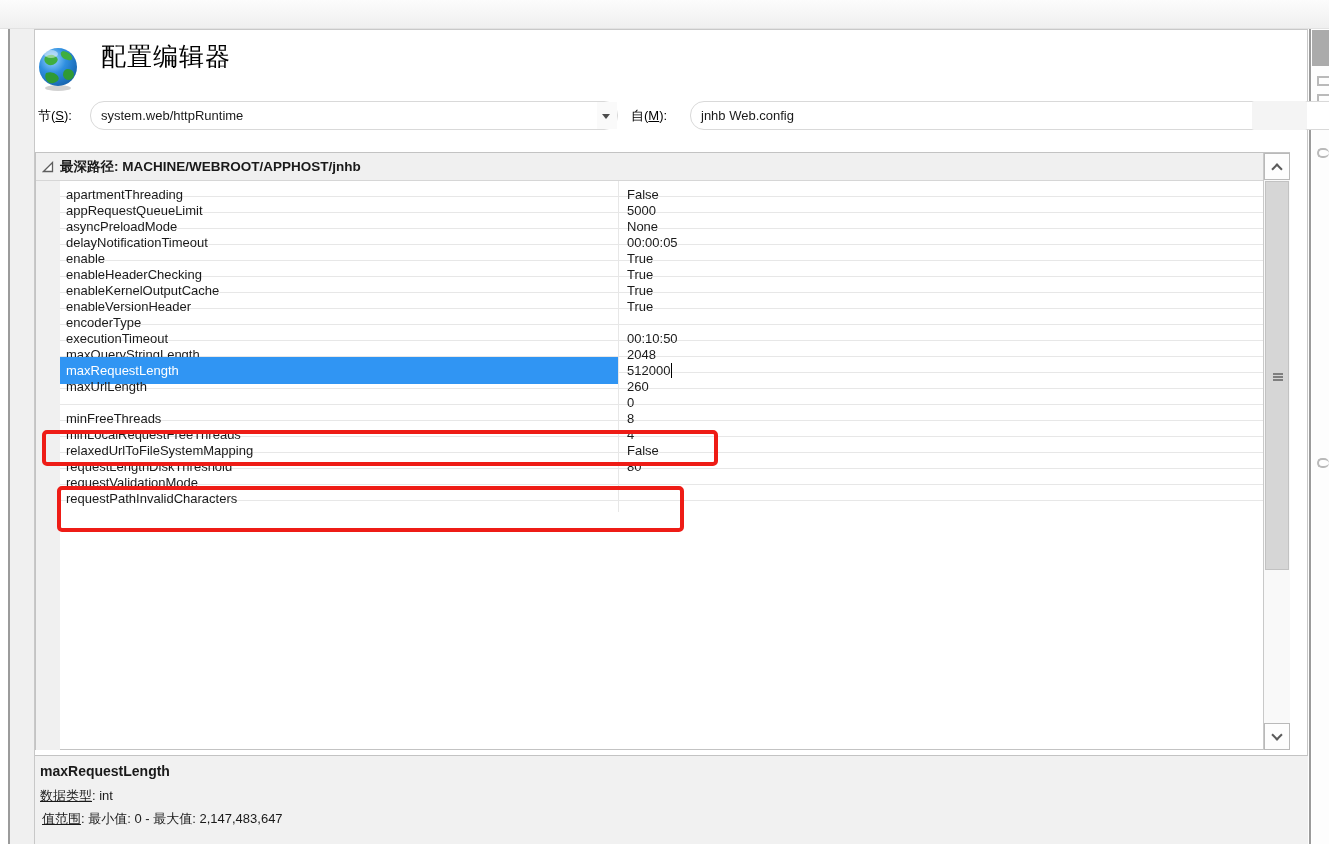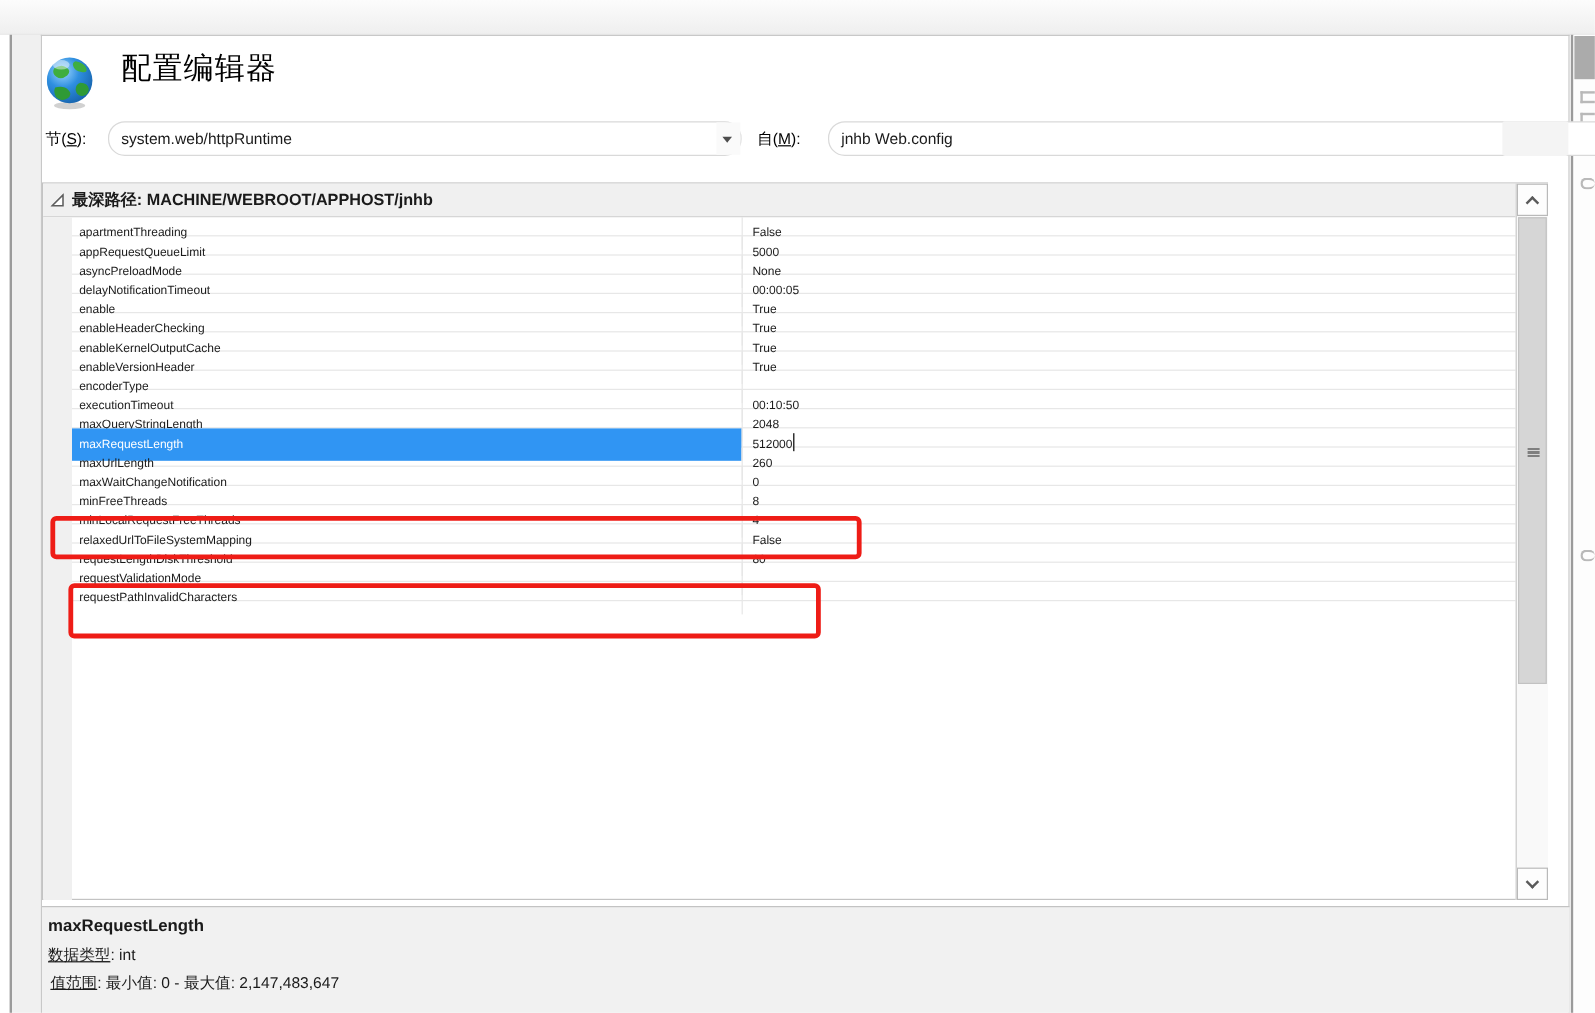--- a/index.html
+++ b/index.html
@@ -40,21 +40,21 @@
   .grid { left:35px; top:152px; width:1255px; height:598px; background:#fff;
     border:1px solid #c3c3c3; }
   .grid-header { position:absolute; left:0; top:0; width:1227px; height:28px;
     background:#f0f0f0; border-bottom:1px solid #d6d6d6; font-weight:bold;
     font-size:13.5px; line-height:28px; }
   .grid-header .expander { position:absolute; left:6px; top:8px; }
   .grid-header .htxt { position:absolute; left:24px; white-space:nowrap; }
   .gutter { position:absolute; left:0; top:28px; width:24px; height:569px; background:#f0f0f0; }
   .rows { position:absolute; left:24px; top:28px; width:1203px; height:569px; }
   .grid-row { position:relative; width:100%; height:16px; border-bottom:1px solid #e7e7e7;
-    font-size:10px; line-height:27px; }
+    font-size:13px; line-height:27px; }
   .grid-row .cell { position:absolute; top:0; height:27px; white-space:nowrap; overflow:hidden; }
   .grid-row .name { left:0; width:558px; padding-left:6px; }
   .grid-row .value { left:558px; width:645px; padding-left:8px; border-left:1px solid #e7e7e7; }
   .grid-row.sel .name { background:#3095f3; color:#fff; }
   .caret { display:inline-block; width:1px; height:15px; background:#000;
     vertical-align:-3px; margin-left:1px; }
 
   
   .sbar { position:absolute; left:1227px; top:0; width:27px; height:597px;
     background:#f9f9f9; border-left:1px solid #c9c9c9; }
@@ -190,21 +190,20 @@
       </div>
       <div class="grid-row sel">
         <div class="cell name" style="background: rgb(48, 149, 243);"><span>maxRequestLength</span></div>
         <div class="cell value"><span>512000</span><span class="caret"></span></div>
       </div>
       <div class="grid-row">
         <div class="cell name"><span>maxUrlLength</span></div>
         <div class="cell value"><span>260</span></div>
       </div>
       <div class="grid-row">
-        <div class="cell name"><span>maxWaitChangeNotification</span></div>
         <div class="cell value"><span>0</span></div>
       </div>
       <div class="grid-row">
         <div class="cell name"><span>minFreeThreads</span></div>
         <div class="cell value"><span>8</span></div>
       </div>
       <div class="grid-row">
         <div class="cell name"><span>minLocalRequestFreeThreads</span></div>
         <div class="cell value"><span>4</span></div>
       </div>

